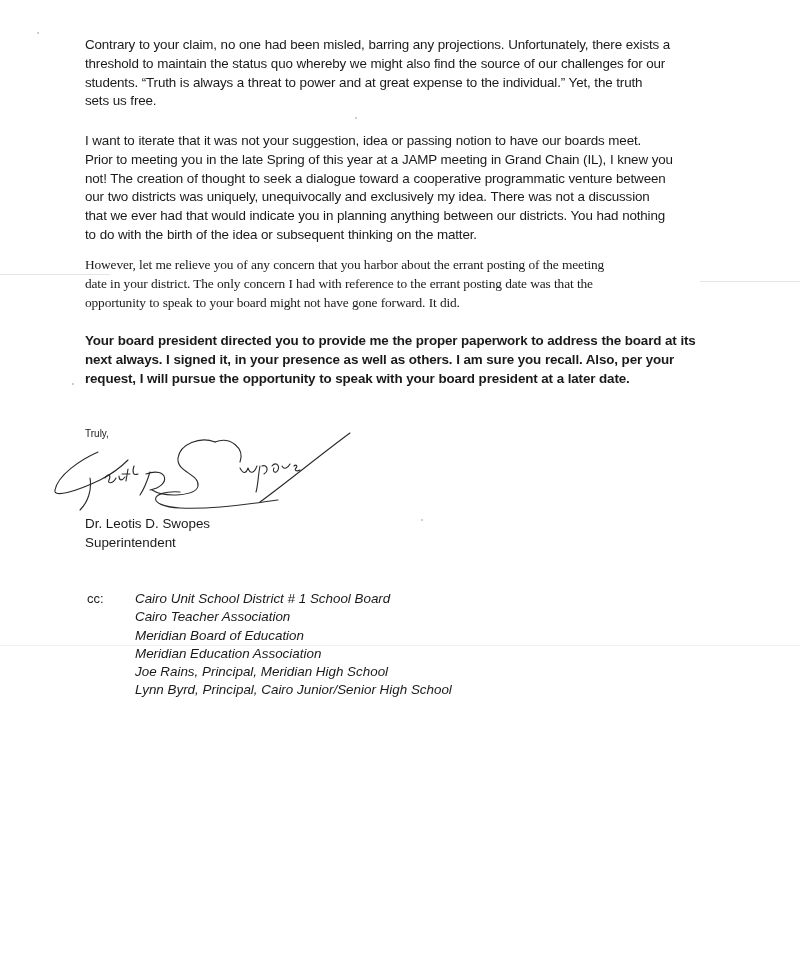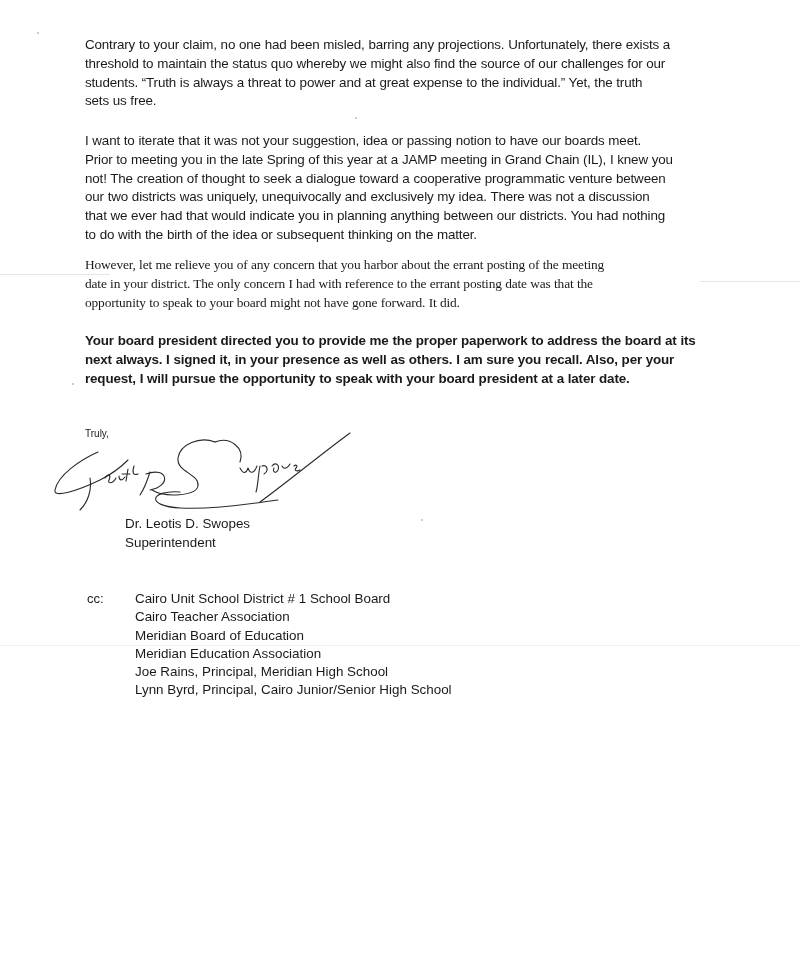--- a/index.html
+++ b/index.html
@@ -50,37 +50,38 @@
       width: 310px;
       height: 90px;
     }
     .signer {
       position: absolute;
       left: 85px;
       top: 514px;
       font-size: 13.4px;
       line-height: 19px;
     }
-    .signer span { display: block; white-space: nowrap; margin-left: 40px; }
+    .signer span { display: block; white-space: nowrap; }
     .cc-label {
       position: absolute;
       left: 87px;
       top: 590px;
       font-size: 13px;
       line-height: 18.3px;
     }
     .cc-list {
       position: absolute;
       left: 135px;
       top: 590px;
       font-size: 13.4px;
       line-height: 18.3px;
       margin: 0;
       padding: 0;
       list-style: none;
+      font-style: italic;
     }
     .cc-list li { white-space: nowrap; }
     .scan-line {
       position: absolute;
       height: 1px;
       background: #e6e6e6;
     }
     .speck {
       position: absolute;
       width: 2px; height: 2px;

